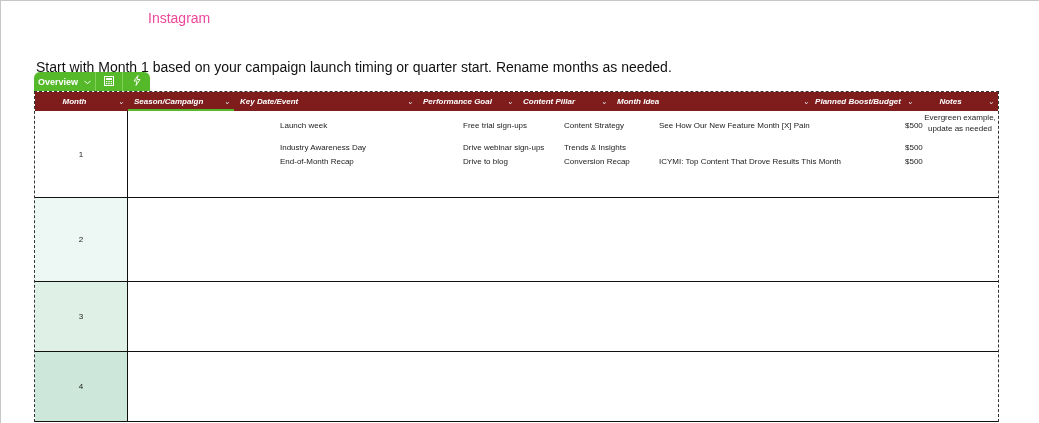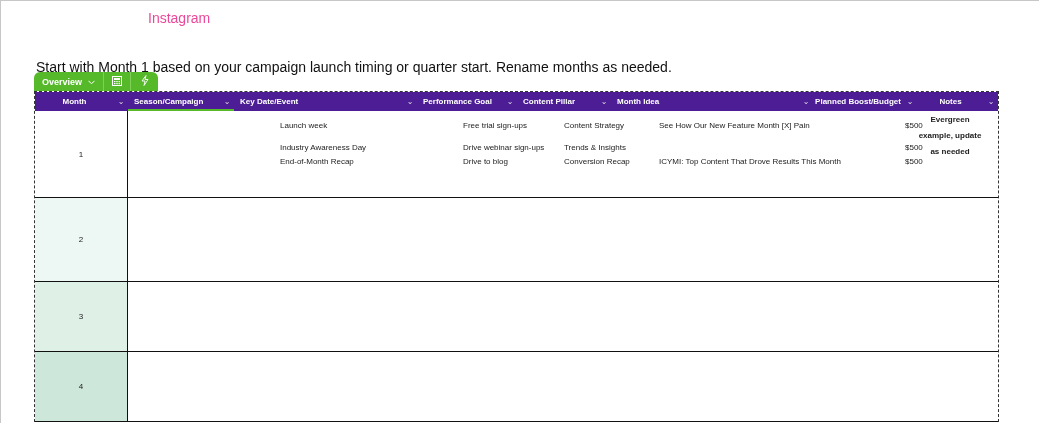--- a/index.html
+++ b/index.html
@@ -11,40 +11,40 @@
   .frame-left { position: absolute; left: 0; top: 0; width: 1px; height: 423px; background: #c7c7c7; }
   .frame-top { position: absolute; left: 0; top: 0; width: 1039px; height: 1px; background: #c7c7c7; }
   .title { position: absolute; left: 148px; top: 10px; font-size: 14px; color: #ec4899; }
   .subtitle { position: absolute; left: 36px; top: 59px; font-size: 14px; color: #111; }
 
   .tabbar { position: absolute; left: 34px; top: 72px; height: 19px; display: flex;
     background: #55b92a; border-radius: 6px 6px 0 0; }
   .tab { display: flex; align-items: center; justify-content: center; color: #fff; font-size: 9px;
     font-weight: bold; height: 19px; border-right: 1px solid #7fcf58; }
   .tab:last-child { border-right: none; }
-  .tab-overview { width: 70px; gap: 6px; }
+  .tab-overview { width: 62px; gap: 6px; }
   .tab-icon { width: 27px; }
   .tab-bolt { width: 27px; }
 
   .table { position: absolute; left: 34px; top: 91px; width: 965px;
     border-left: 1px dashed #333; border-right: 1px dashed #333; border-top: 1px dashed #333; }
-  .thead { display: flex; height: 19px; background: #4c1d95; color: #fff; font-size: 8px; font-weight: bold; }
+  .thead { display: flex; height: 19px; background: #7f1d1d; color: #fff; font-size: 8px; font-weight: bold; font-style: italic; }
   .th { position: relative; display: flex; align-items: center; height: 19px; }
   .th .lbl { flex: 1; }
   .th .chev { width: 14px; text-align: center; font-size: 8px; color: #ddd; font-weight: normal; }
   .th.center .lbl { text-align: center; }
   .th.active::after { content: ""; position: absolute; left: 0; right: 0; bottom: 0; height: 2px; background: #55b92a; }
 
   .row { display: flex; border-bottom: 1px solid #111; font-size: 8px; color: #222; position: relative; }
   .month-cell { width: 93px; display: flex; align-items: center; justify-content: center;
     border-right: 1px solid #111; font-size: 8px; }
   .rest { flex: 1; position: relative; }
   .line { position: absolute; left: 0; right: 0; height: 11px; }
   .line span { position: absolute; top: 0; white-space: nowrap; margin-left: 44px; }
-  .notes-cell { position: absolute; right: 12px; top: 1px; width: 72px; text-align: center; line-height: 16px; font-size: 8px; font-weight: bold; }
+  .notes-cell { position: absolute; right: 2px; top: 1px; width: 72px; text-align: center; line-height: 11px; font-size: 8px; }
 </style>
 </head>
 <body>
 
 <div class="frame-top"></div>
 <div class="frame-left"></div>
 
 <div class="title">Instagram</div>
 <div class="subtitle">Start with Month 1 based on your campaign launch timing or quarter start. Rename months as needed.</div>
 

